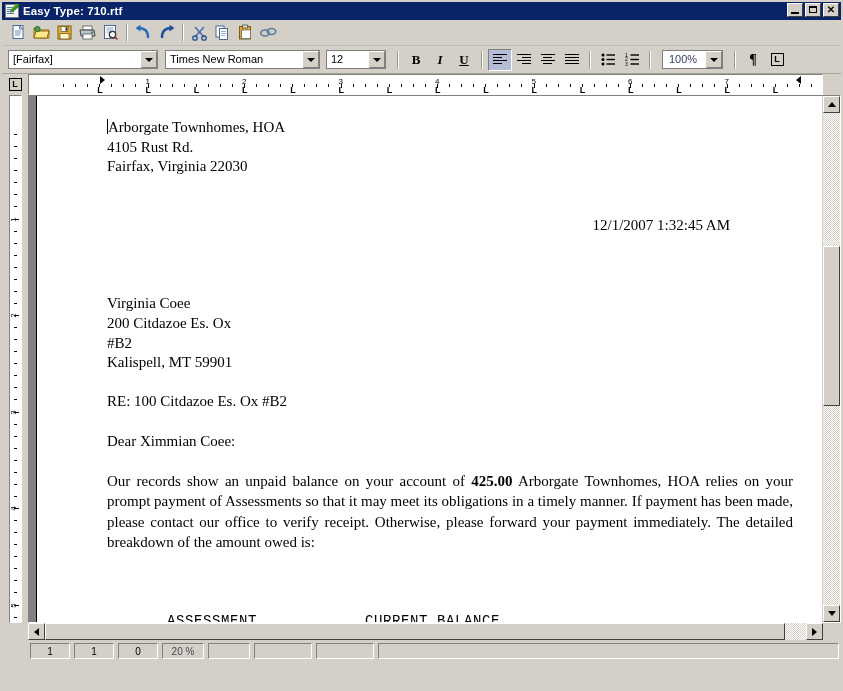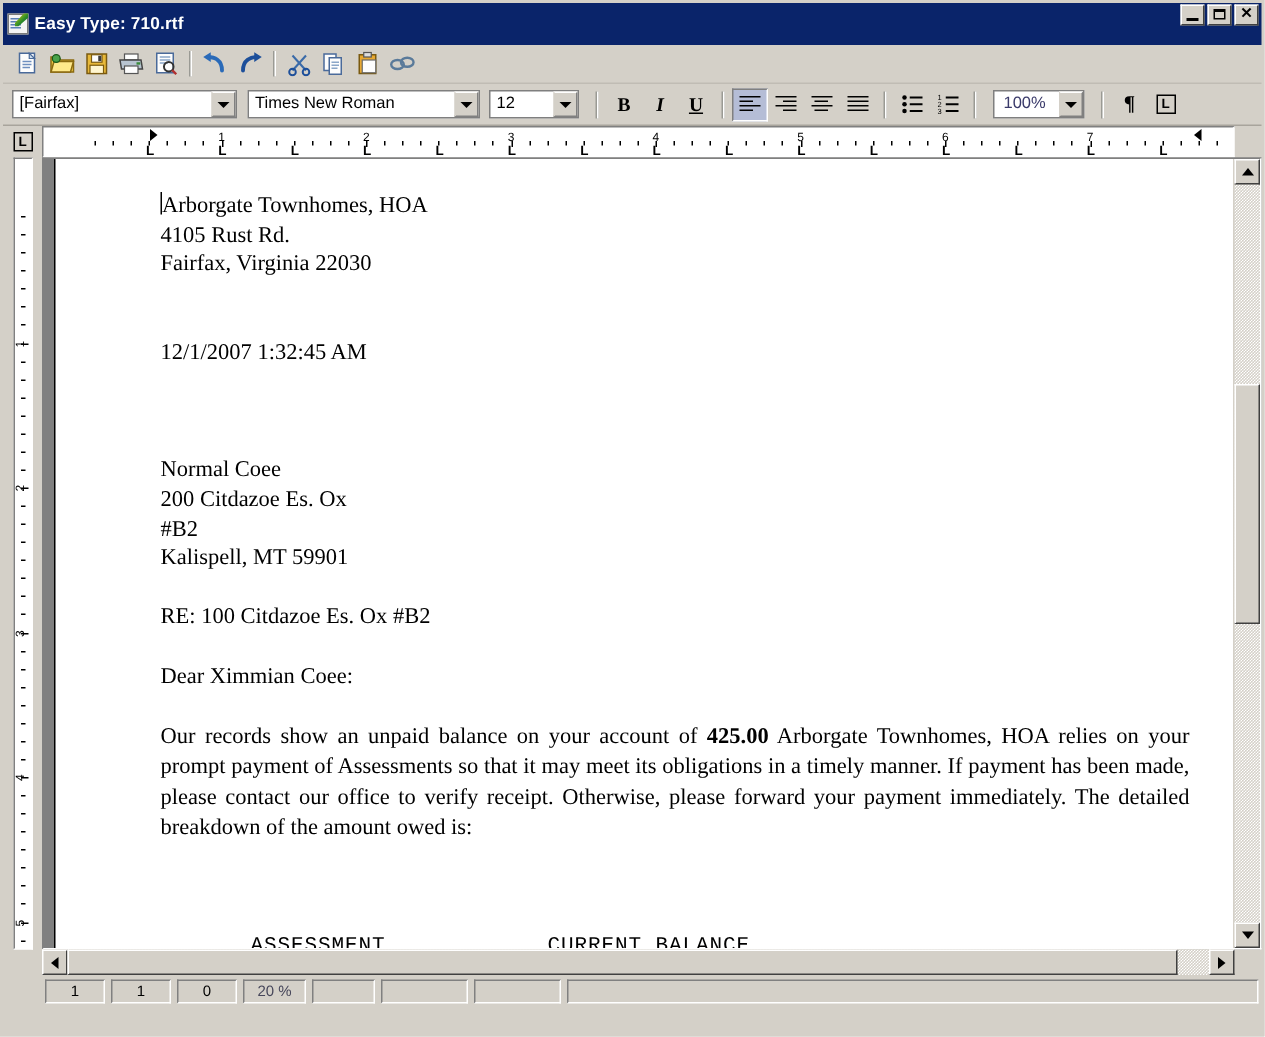--- a/index.html
+++ b/index.html
@@ -12,21 +12,21 @@
   }
   .app{
     width:843px;height:691px;position:relative;
     box-sizing:border-box;
     border:2px solid #d4d0c8;
     background:#d4d0c8;
   }
 
   
   .titlebar{
-    height:28px;
+    height:18px;
     background:linear-gradient(to bottom,#0a246a 0%,#1c4fa8 45%,#0a3592 100%);
     background:#0a246a;
     display:flex;align-items:center;
     padding:0 2px 1px 3px;
     position:relative;
     box-sizing:border-box;
   }
   .title-icon{
     width:14px;height:14px;margin-right:4px;
     background:#f4f4f4;
@@ -219,21 +219,21 @@
   }
 
   
   .doc{
     font-family:"Liberation Serif","DejaVu Serif",serif;
     font-size:15px;color:#000;line-height:19.6px;
     padding-left:70px;padding-right:30px;
   }
   .doc p{margin:0;}
   .blank{height:19.6px;}
-  .right-date{padding-right:68px;}
+  .right-date{text-align:right;padding-right:68px;}
   .body-par{text-align:justify;line-height:20.5px;padding-right:5px;}
   .bold{font-weight:bold;}
   .caret{
     display:inline-block;width:1px;height:15px;background:#000;
     vertical-align:-2px;margin-right:0px;
   }
   .mono{
     font-family:"Liberation Mono","DejaVu Sans Mono",monospace;
     font-size:14px;line-height:20px;letter-spacing:0.6px;
     white-space:pre;
@@ -718,21 +718,21 @@
 
             <div class="blank"></div>
             <div class="blank"></div>
 
             <p class="right-date">12/1/2007 1:32:45 AM</p>
 
             <div class="blank"></div>
             <div class="blank"></div>
             <div class="blank"></div>
 
-            <p>Normal Coee</p>
+            <p>Virginia Coee</p>
             <p>200 Citdazoe Es. Ox</p>
             <p>#B2</p>
             <p>Kalispell, MT 59901</p>
 
             <div class="blank"></div>
 
             <p>RE:  100 Citdazoe Es. Ox #B2</p>
 
             <div class="blank"></div>
 

